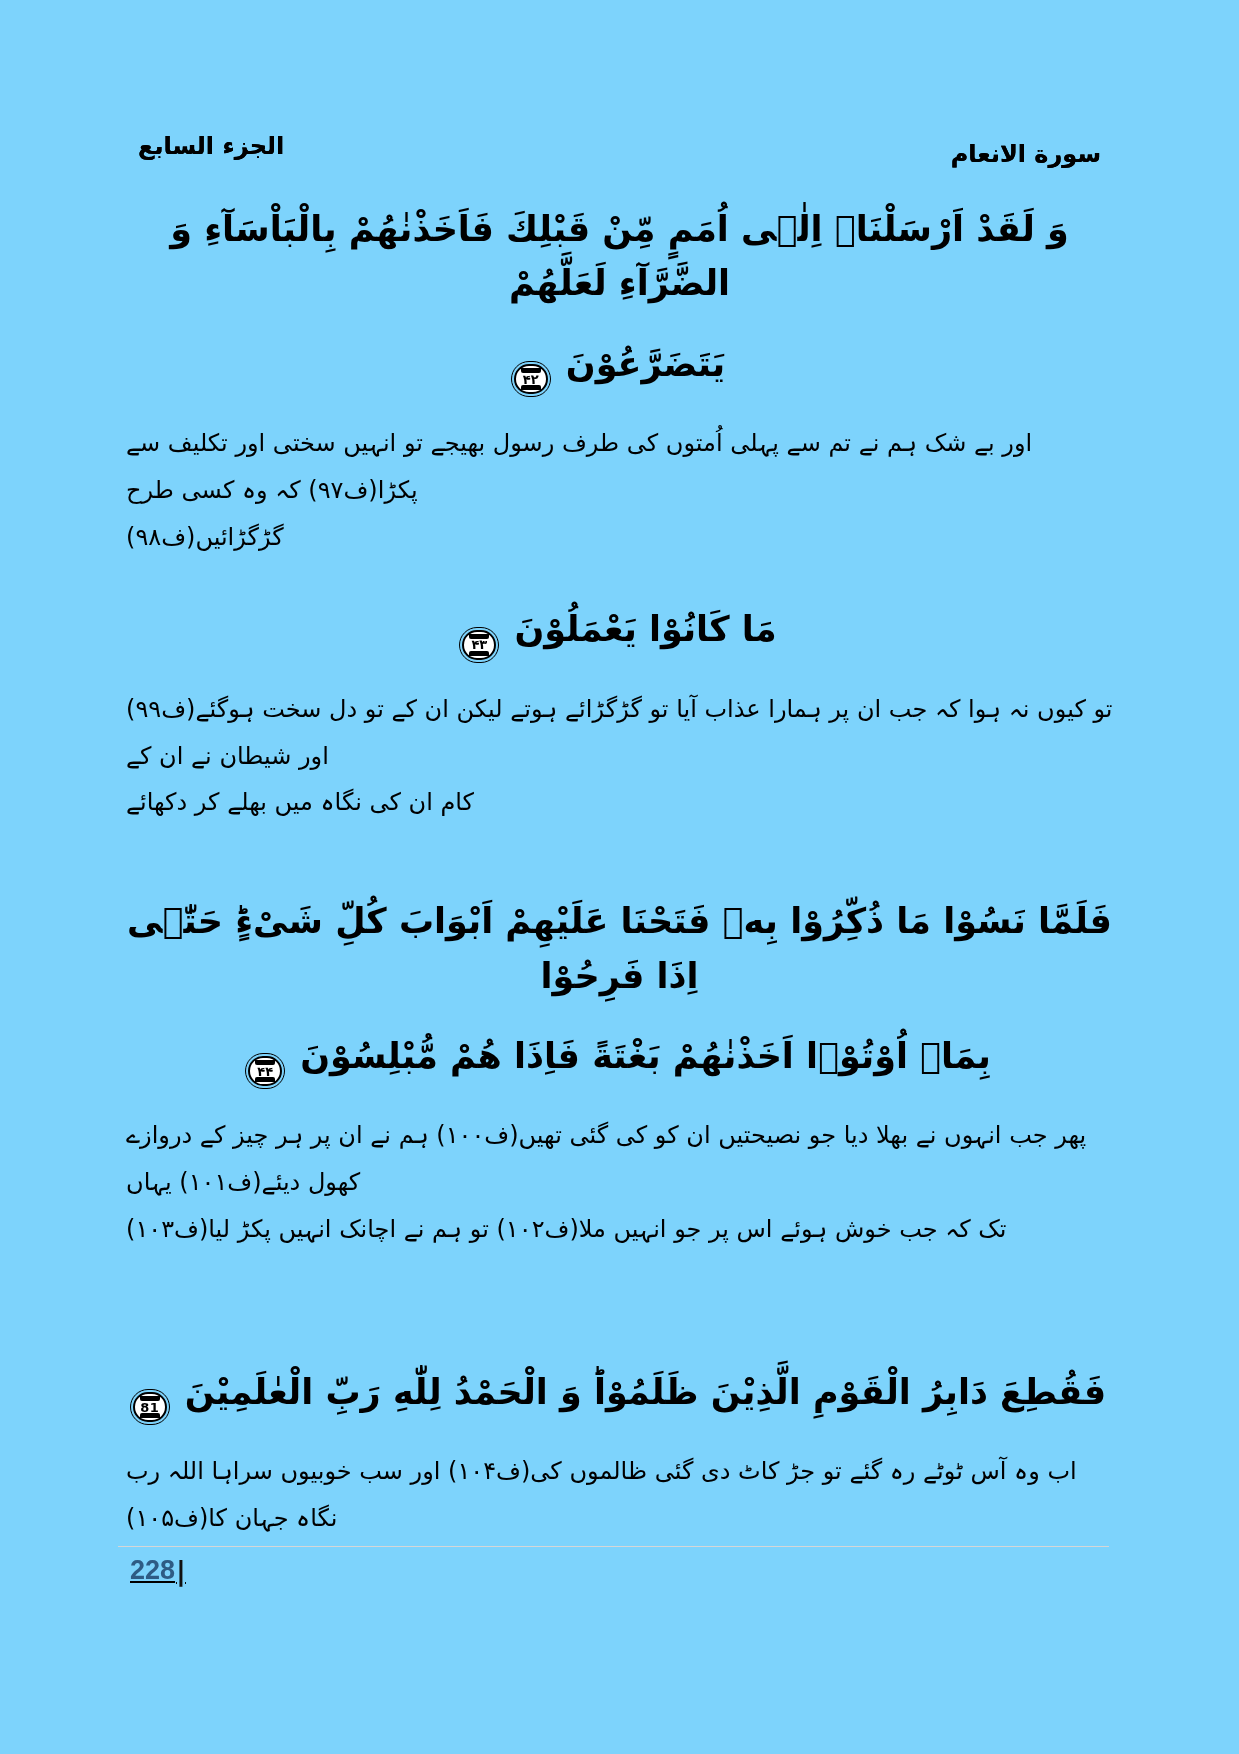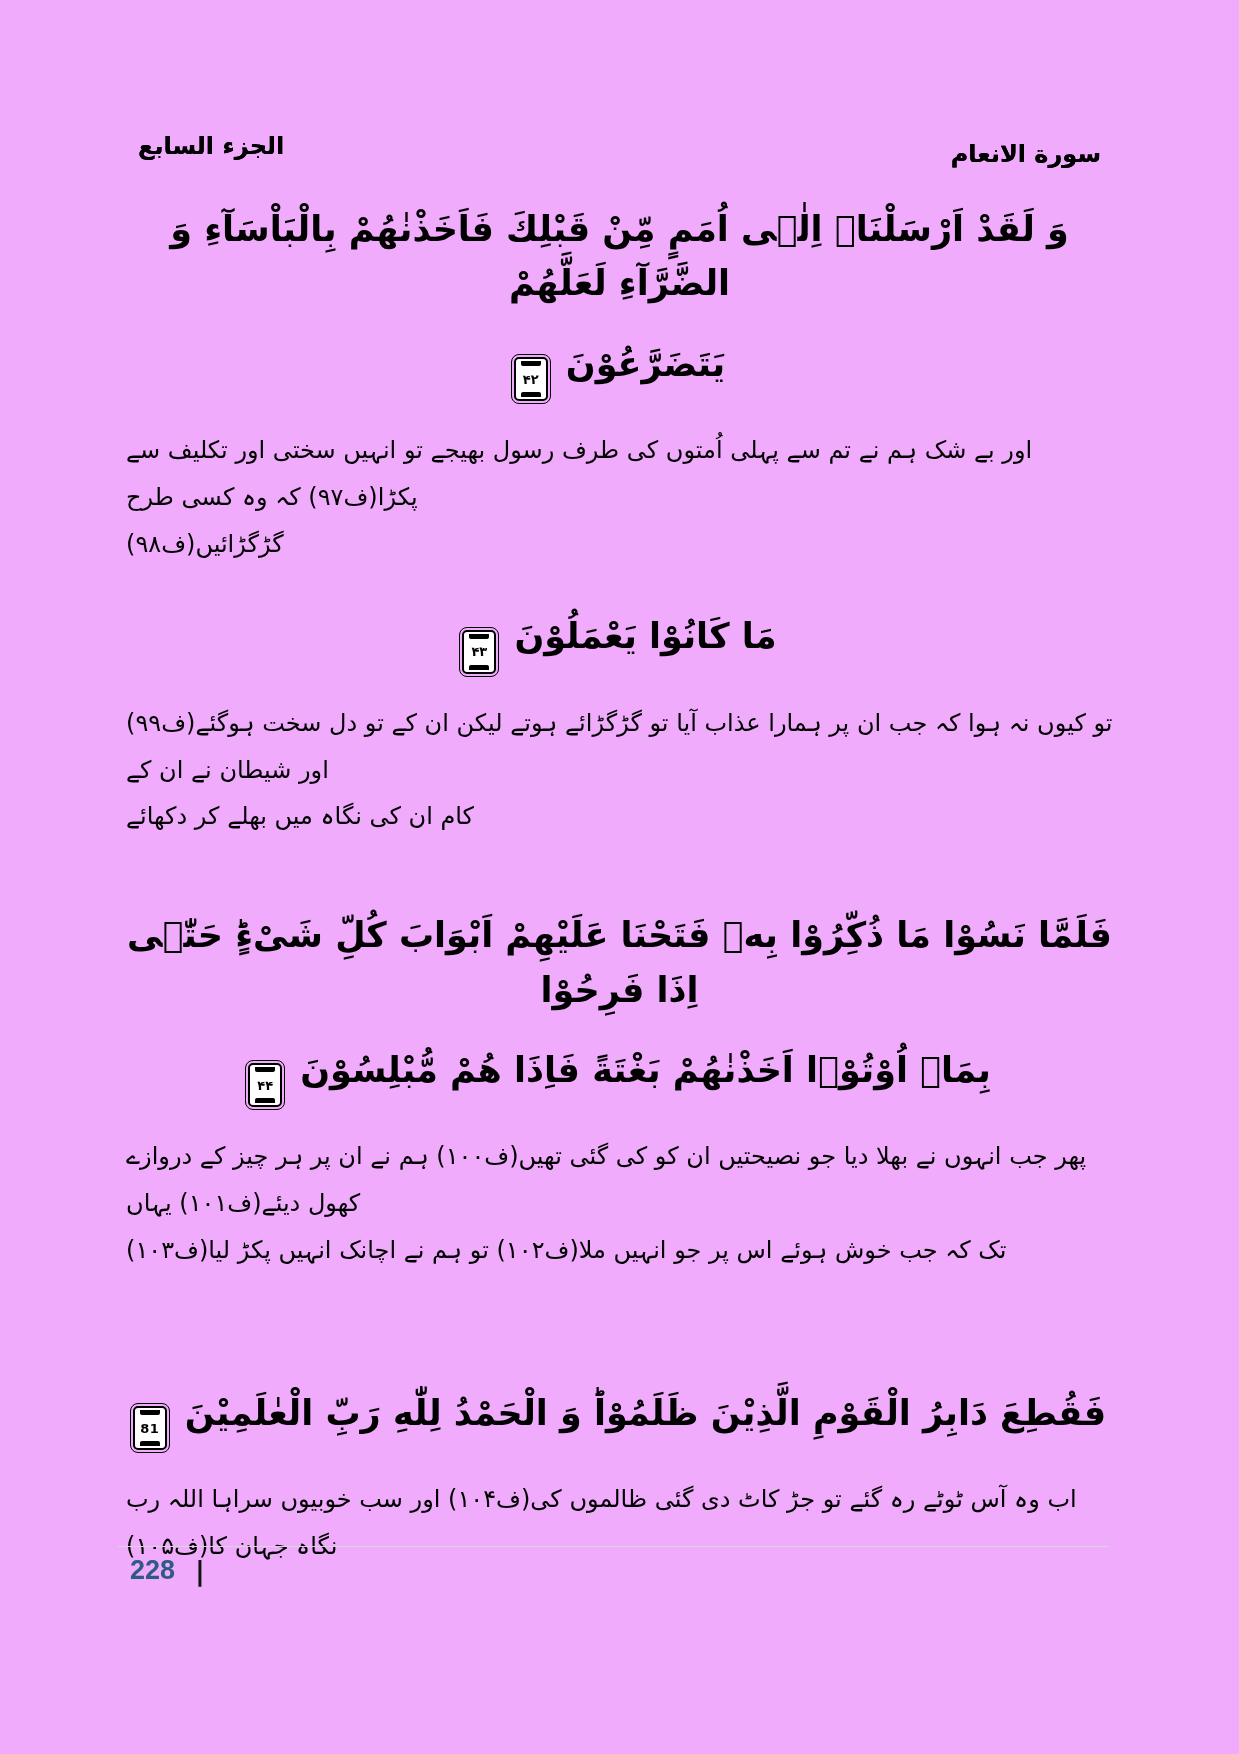--- a/index.html
+++ b/index.html
@@ -4,21 +4,21 @@
 <style>
   * { margin: 0; padding: 0; box-sizing: border-box; }
   html, body { background: #ffffff; }
   body { font-family: "DejaVu Sans", sans-serif; color: #000; }
 
   .page {
     position: relative;
     width: 1239px;
     height: 1754px;
     margin: 0 auto;
-    background: #f0abfc;
+    background: #7dd3fc;
     overflow: hidden;
   }
 
   .content { padding: 112px 126px 0 126px; }
 
   
   .page-header {
     display: flex;
     justify-content: space-between;
     align-items: flex-start;
@@ -59,23 +59,23 @@
     line-height: 1.95;
   }
 
   
   .ayah-marker {
     position: relative;
     display: inline-flex;
     align-items: center;
     justify-content: center;
     width: 34px;
-    height: 44px;
+    height: 30px;
     border: 2px solid #000;
-    border-radius: 5px;
+    border-radius: 17px;
     outline: 1px solid #000;
     outline-offset: 2px;
     margin-inline-start: 18px;
     vertical-align: -8px;
     background: #fff;
   }
   .ayah-marker::before,
   .ayah-marker::after {
     content: "";
     position: absolute;
@@ -104,21 +104,22 @@
     border: none;
     border-top: 1px solid #d6d6d6;
     height: 0;
     margin: 0;
   }
   .page-number-row {
     margin-top: 8px;
     margin-left: 12px;
     display: flex;
     align-items: center;
-    gap: 20px;
+    gap: 1px;
+    text-decoration: underline;
   }
   .page-number {
     font-family: "Liberation Sans", "DejaVu Sans", sans-serif;
     font-size: 27px;
     font-weight: bold;
     color: #2e5b84;
   }
   .page-number-sep {
     font-size: 27px;
     font-weight: bold;

